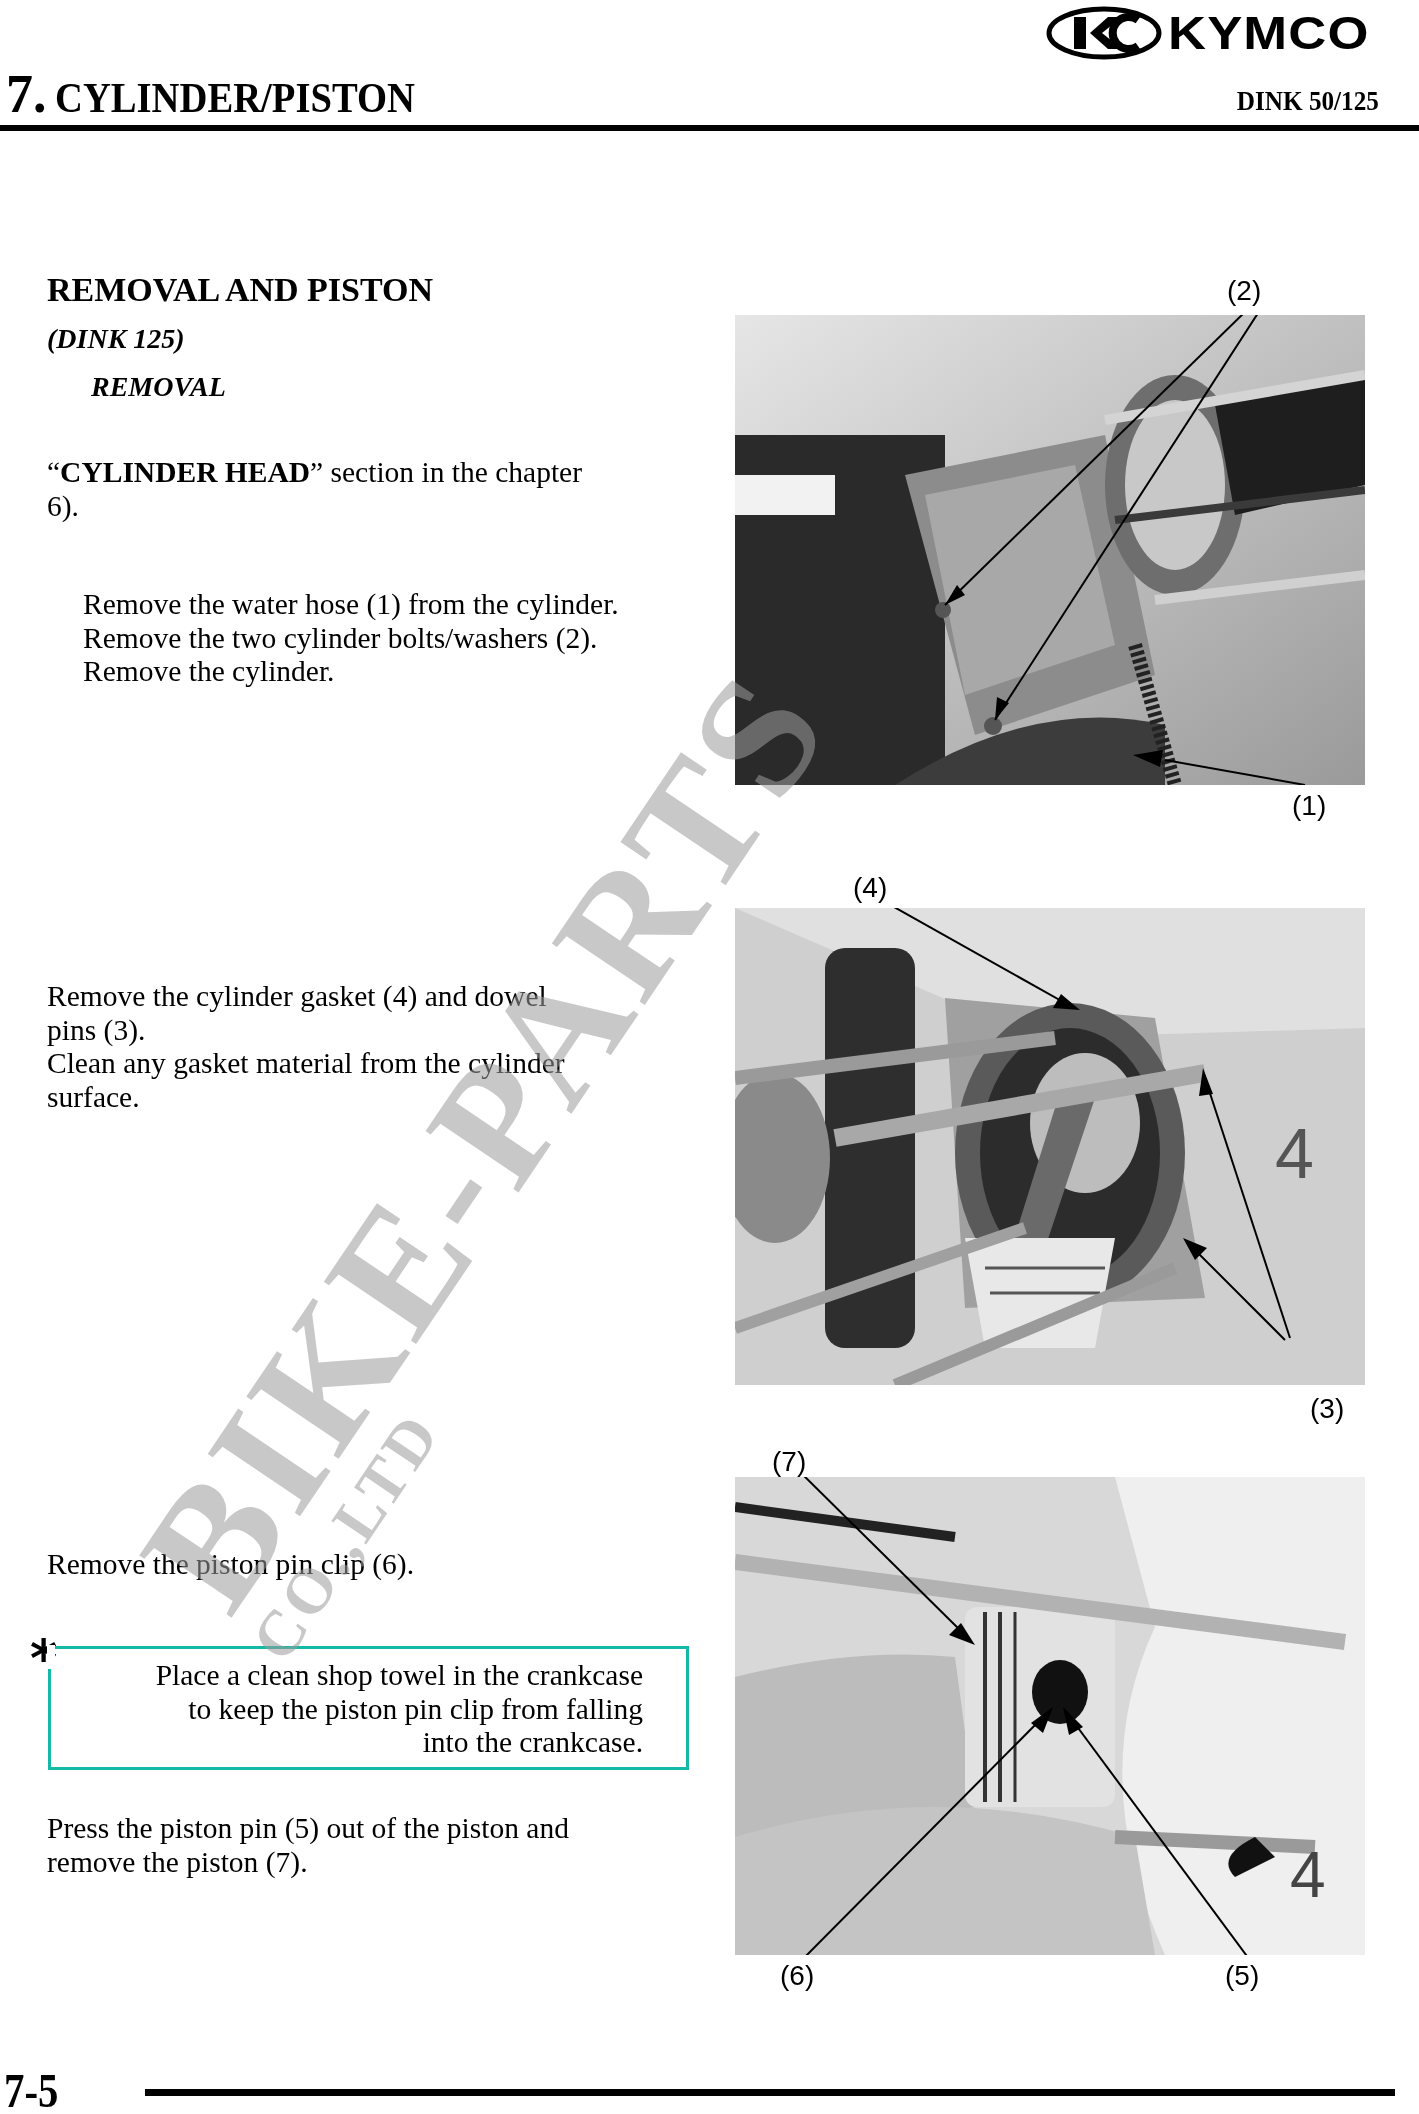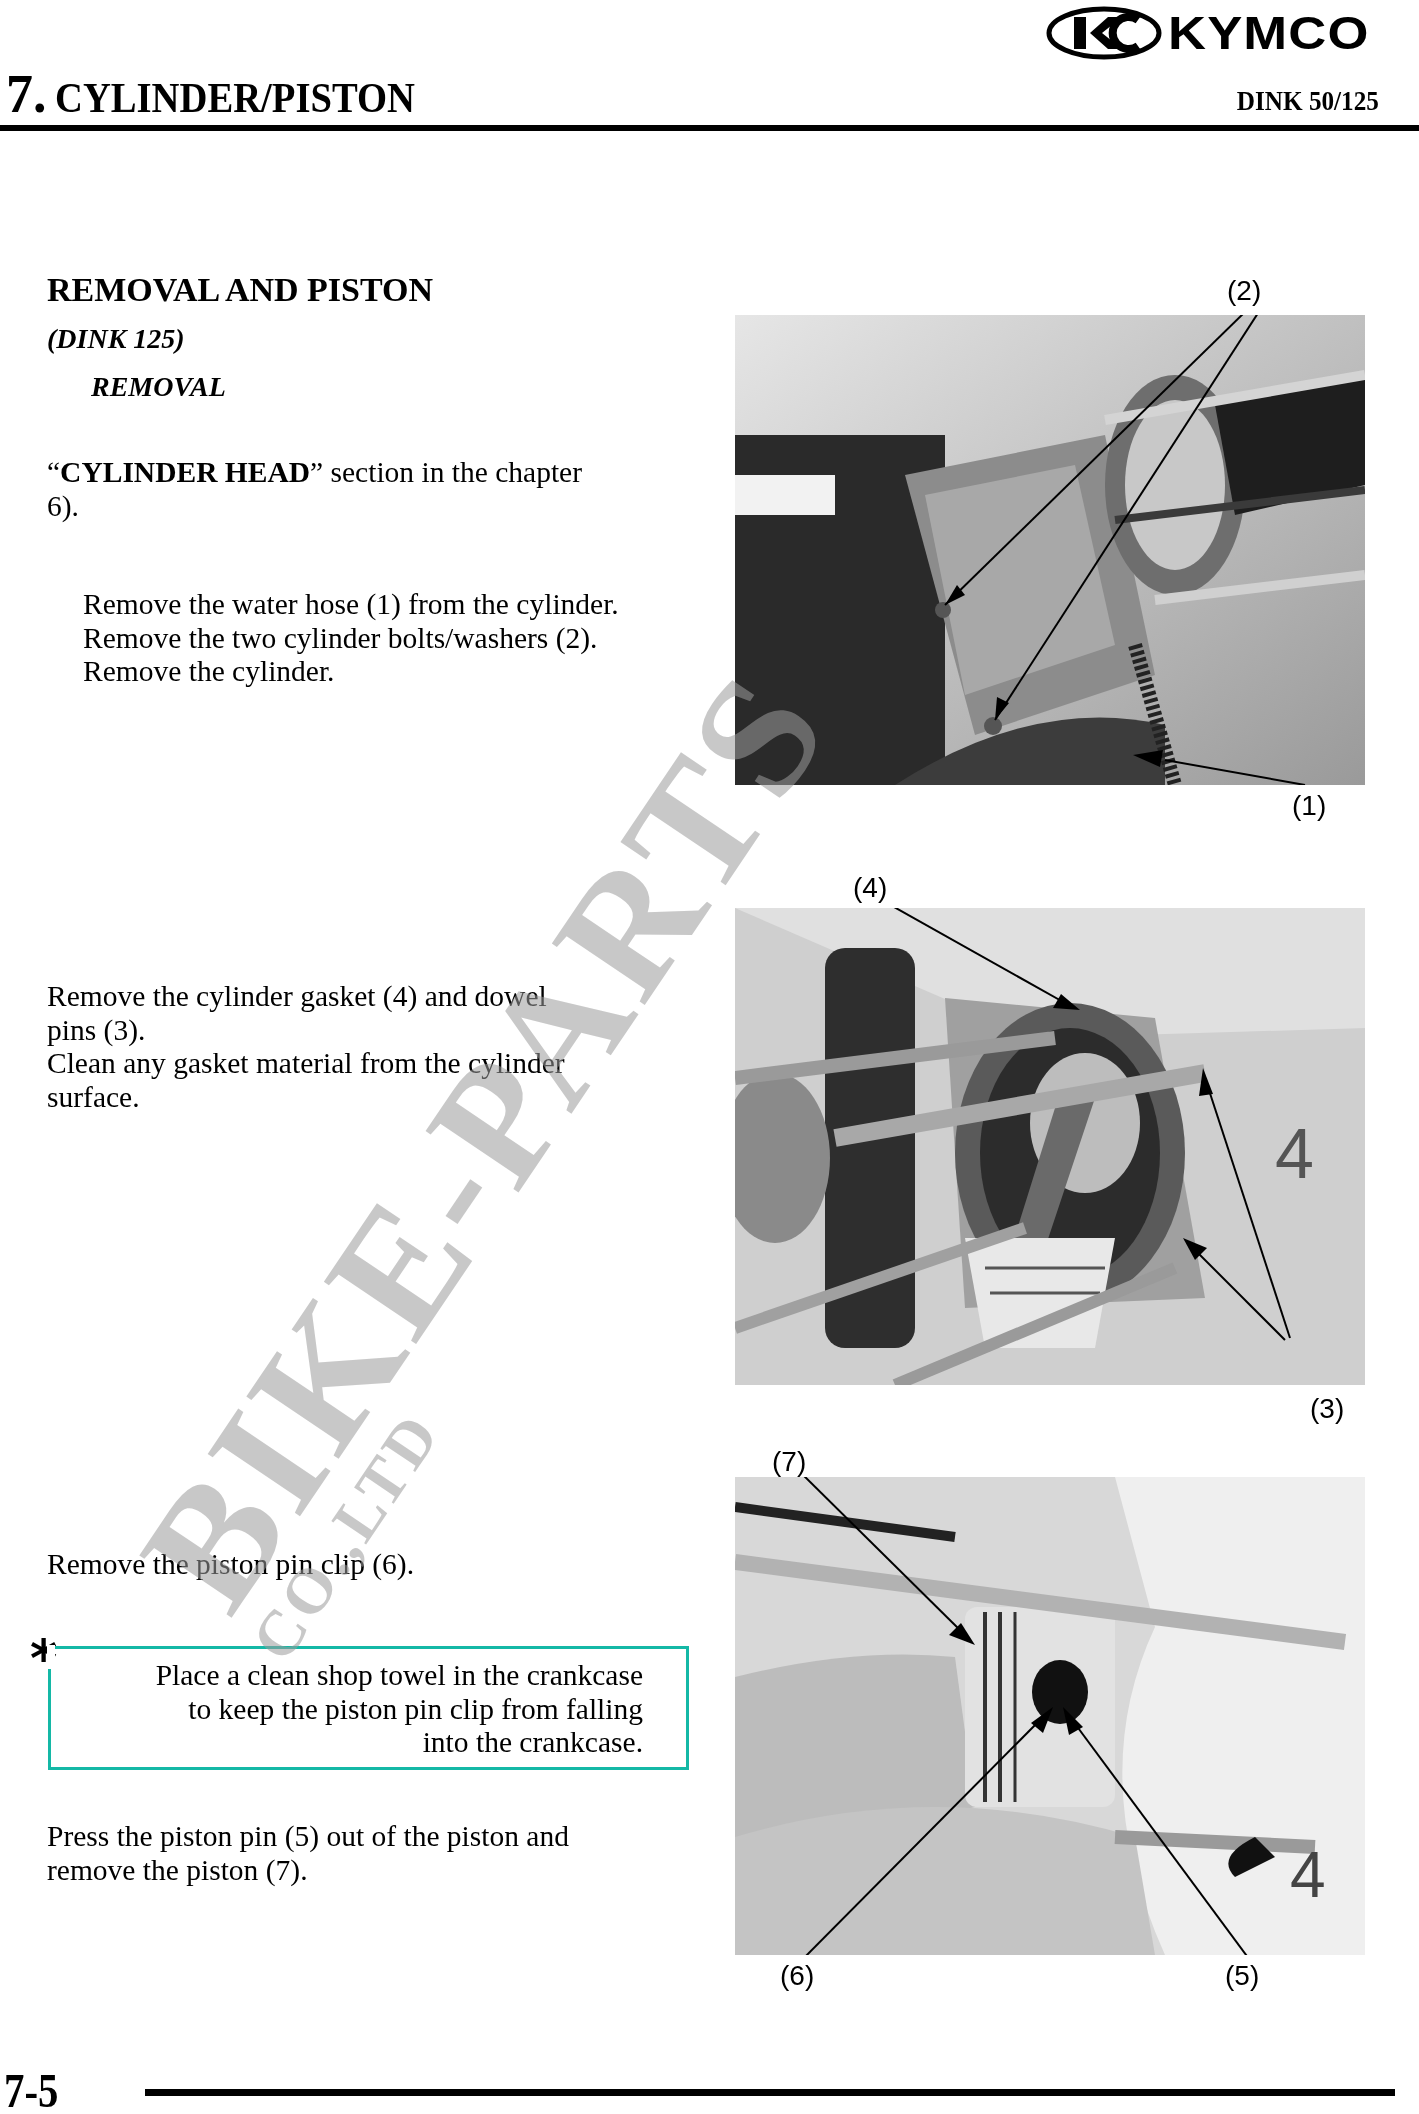--- a/index.html
+++ b/index.html
@@ -75,21 +75,21 @@
 <div class="abs note-star">*</div>
 <div class="abs note-box">
   <div class="gap"></div>
   <div class="note-text">
     <div>Place a clean shop towel in the crankcase</div>
     <div>to keep the piston pin clip from falling</div>
     <div>into the crankcase.</div>
   </div>
 </div>
 
-<div class="abs para" style="top:1812px;margin-top:8px;">
+<div class="abs para" style="top:1812px;">
   <div>Press the piston pin (5) out of the piston and</div>
   <div>remove the piston (7).</div>
 </div>
 
 <div class="abs photo" style="top:315px; height:470px;">
   <svg width="630" height="470" viewBox="0 0 630 470">
     <defs>
       <linearGradient id="g1" x1="0" y1="0" x2="1" y2="1">
           <stop offset="0" stop-color="#e6e6e6"></stop>
           <stop offset="1" stop-color="#9a9a9a"></stop>

